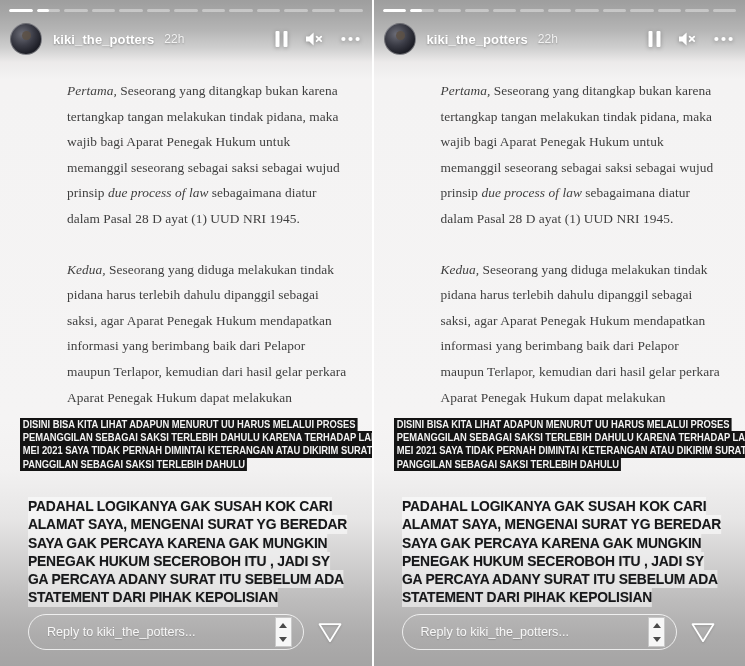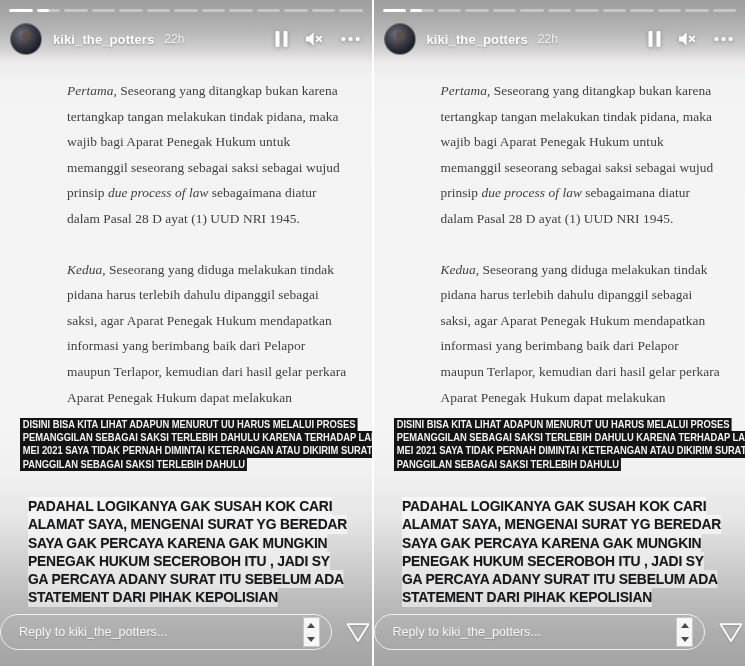--- a/index.html
+++ b/index.html
@@ -119,21 +119,21 @@
     white-space:nowrap;
     transform:scaleX(.95);
     transform-origin:left center;
     text-shadow:0 0 1px rgba(0,0,0,.25);
   }
   .cap2 .ln.hl{background:rgba(255,255,255,0.55);}
 
   
   .replybar{
     position:absolute;left:0;right:0;bottom:14px;height:40px;
-    display:flex;align-items:center;padding:0 0;box-sizing:border-box;
+    display:flex;align-items:center;padding:0 28px;box-sizing:border-box;
   }
   .replyfield{
     position:relative;
     flex:1 1 auto;height:36px;
     border:1.4px solid rgba(255,255,255,0.78);
     border-radius:19px;
     display:flex;align-items:center;
     padding:0 18px;box-sizing:border-box;
   }
   .replyfield .ph{

